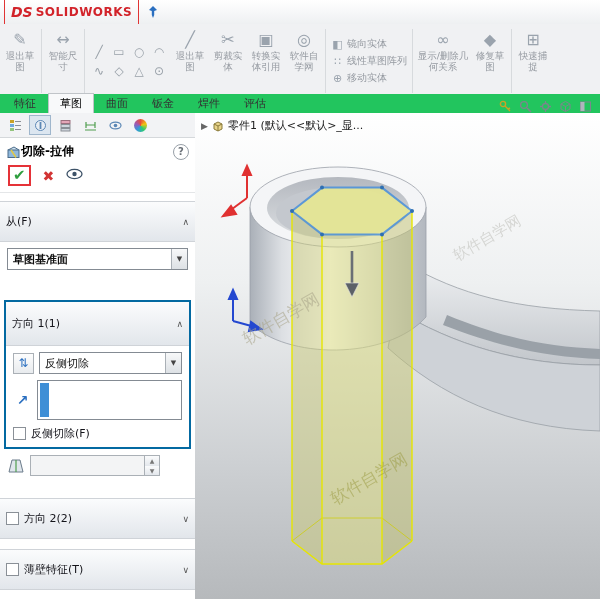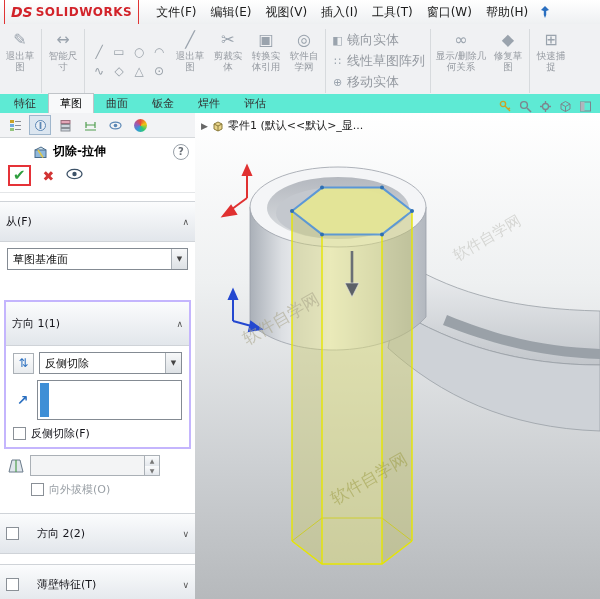--- a/index.html
+++ b/index.html
@@ -24,65 +24,65 @@
   .ricon{height:22px;display:flex;align-items:center;justify-content:center;font-size:16px;color:#9aa3ad;}
   .rlabel{font-size:9.5px;line-height:1.2;color:#959aa1;width:34px;word-break:break-all;}
   .rlabel.w52{width:52px;}
   .rsep{width:1px;background:#d7dadd;margin:3px 2px;}
   .sketch-grid{display:grid;grid-template-columns:repeat(4,18px);grid-auto-rows:17px;align-content:center;
     column-gap:2px;row-gap:2px;padding:0 3px;}
   .sg{display:flex;align-items:center;justify-content:center;font-size:12px;color:#98a0a8;}
   .vstack{display:flex;flex-direction:column;justify-content:center;gap:3px;padding:0 3px;}
   .vrow{display:flex;align-items:center;gap:3px;}
   .vrow .vicon{font-size:11px;color:#9aa3ad;width:13px;text-align:center;}
-  .vrow .vlabel{font-size:13px;color:#959aa1;white-space:nowrap;}
+  .vrow .vlabel{font-size:10px;color:#959aa1;white-space:nowrap;}
 
   
-  .tabbar{position:absolute;top:94px;left:0;right:0;height:19px;background:#5eead4;
+  .tabbar{position:absolute;top:94px;left:0;right:0;height:19px;background:#22c55e;
     border-bottom:1px solid #c7cacd;display:flex;align-items:flex-end;padding-left:2px;}
   .tab{padding:2px 11px 2px;font-size:11px;color:#333;border:1px solid transparent;border-bottom:none;}
   .tab.active{background:#f8f9fa;border-color:#c0c4c8;color:#000;}
   .view-tools{margin-left:auto;display:flex;align-items:center;gap:7px;padding-right:8px;}
   .view-tools svg{display:block;}
 
   
   .left-panel{position:absolute;top:113px;left:0;width:195px;bottom:0;background:#ffffff;
     border-right:1px solid #b9bcbf;display:flex;flex-direction:column;overflow:hidden;}
   .panel-tabs{height:22px;display:flex;align-items:center;gap:3px;padding:2px 4px;background:#f2f3f5;
     border-bottom:1px solid #d5d8db;}
   .ptab{width:20px;height:18px;display:flex;align-items:center;justify-content:center;border:1px solid transparent;}
   .ptab.active{background:#dce6f0;border-color:#9fb6cc;}
   .pinwheel{width:13px;height:13px;border-radius:50%;
     background:conic-gradient(#e74c3c,#f1c40f,#2ecc71,#3498db,#9b59b6,#e74c3c);}
-  .pm-title{display:flex;align-items:center;gap:5px;padding:5px 6px 3px;font-size:12px;font-weight:bold;color:#000;margin-left:27px;}
+  .pm-title{display:flex;align-items:center;padding:5px 6px 3px;font-size:12px;font-weight:bold;color:#000;}
   .pm-help{margin-left:auto;width:14px;height:14px;border:1px solid #98a0a8;border-radius:50%;
     display:flex;align-items:center;justify-content:center;font-size:10px;font-weight:bold;color:#6a7077;}
   .pm-actions{display:flex;align-items:center;gap:12px;padding:2px 8px 6px;border-bottom:1px solid #e4e6e8;}
   .ok-box{display:inline-flex;border:2px solid #e53238;padding:0 3px;}
   .ok{color:#2e9e3e;font-size:15px;font-weight:bold;line-height:17px;}
   .cancel{color:#d23434;font-size:14px;font-weight:bold;}
 
   .section-header{height:19px;background:linear-gradient(#fbfcfd,#e2e6eb);border-top:1px solid #cfd3d8;
-    border-bottom:1px solid #cfd3d8;display:flex;align-items:center;gap:18px;padding:12px 6px;color:#14141a;}
+    border-bottom:1px solid #cfd3d8;display:flex;align-items:center;gap:5px;padding:12px 6px;color:#14141a;}
   .chev{margin-left:auto;font-size:9px;color:#555;}
   .sect-body{padding:6px 7px;}
   .dropdown{height:20px;border:1px solid #848b93;background:#fff;display:flex;align-items:center;
     padding-left:5px;font-size:11px;color:#111;flex:1;}
   .dd-arrow{margin-left:auto;width:15px;align-self:stretch;background:linear-gradient(#f7f8f9,#dde1e5);
     border-left:1px solid #aab0b6;display:flex;align-items:center;justify-content:center;font-size:7px;color:#444;}
   .row{display:flex;align-items:center;gap:5px;margin-bottom:6px;}
   .iconbtn{width:19px;height:19px;border:1px solid #aab0b6;background:linear-gradient(#fdfdfd,#e8ebee);
     display:flex;align-items:center;justify-content:center;color:#2a6fc0;font-size:12px;}
   .dir-arrow{color:#2a6fc0;font-size:14px;font-weight:bold;width:19px;text-align:center;}
   .listbox{flex:1;height:34px;border:1px solid #848b93;background:#fff;padding:2px;}
   .sel-strip{width:9px;height:100%;background:#3f8fd6;}
   .cb{width:11px;height:11px;border:1px solid #8a9097;background:#fff;flex:0 0 auto;}
   .cb-label{font-size:11px;color:#14141a;}
   .cb-label.dis{color:#9aa0a6;}
-  .d1-wrap{margin:24px 4px 0;border:2px solid #c4b5fd;}
+  .d1-wrap{margin:24px 4px 0;border:2px solid #0369a1;}
   .d1-wrap .section-header{border-top:none;}
   .spin{width:128px;height:19px;border:1px solid #aab0b6;background:#f3f4f5;display:flex;}
   .spin-btns{margin-left:auto;width:14px;display:flex;flex-direction:column;border-left:1px solid #aab0b6;}
   .spin-btns span{flex:1;display:flex;align-items:center;justify-content:center;font-size:6px;color:#777;
     background:linear-gradient(#fafbfc,#e3e7ec);}
   .collapsed{margin-top:10px;}
 
   
   .viewport{position:absolute;left:195px;top:113px;width:405px;height:486px;overflow:hidden;
     background:linear-gradient(180deg,#ffffff 0%,#eef0f1 35%,#cdd0d3 72%,#b6b9bc 100%);}
@@ -94,29 +94,20 @@
 </head>
 <body>
 
 <div class="app">
 
   <div class="menubar">
     <div class="logo">
       <span class="logo-ds">DS</span>
       <span class="logo-tx">SOLIDWORKS</span>
     </div>
-    <div class="menu-items">
-      <span class="menu-item">文件(F)</span>
-      <span class="menu-item">编辑(E)</span>
-      <span class="menu-item">视图(V)</span>
-      <span class="menu-item">插入(I)</span>
-      <span class="menu-item">工具(T)</span>
-      <span class="menu-item">窗口(W)</span>
-      <span class="menu-item">帮助(H)</span>
-    </div>
     <span class="pin">
       <svg width="12" height="14" viewBox="0 0 12 14">
           <path d="M6 1 L10 5 L7.2 6 L7.2 10 L6 13 L4.8 10 L4.8 6 L2 5 Z" fill="#2a6fc0"></path>
         </svg>
     </span>
   </div>
 
   <div class="ribbon">
     <div class="rbtn">
       <span class="ricon">✎</span>
@@ -283,21 +274,21 @@
             <ellipse cx="8.5" cy="6" rx="7.5" ry="4.6" fill="none" stroke="#3d5268" stroke-width="1.3"></ellipse>
             <circle cx="8.5" cy="6" r="2.2" fill="#3d5268"></circle>
           </svg></span>
     </div>
 
     <div class="section-header" style="margin-top:8px;">
       <span>从(F)</span>
       <span class="chev">∧</span>
     </div>
     <div class="sect-body">
-      <div class="row" style="margin-bottom:0;">
+      <div class="row" style="margin-bottom:0;font-weight:bold;">
         <div class="dropdown">
           <span>草图基准面</span>
           <span class="dd-arrow">▼</span>
         </div>
       </div>
     </div>
 
     <div class="d1-wrap">
       <div class="section-header">
         <span>方向 1(1)</span>
@@ -331,24 +322,20 @@
             <path d="M9 2 V14" stroke="#4f9e4f" stroke-width="1.2"></path>
           </svg>
         <div class="spin">
           <span></span>
           <span class="spin-btns">
               <span>▲</span>
               <span>▼</span>
             </span>
         </div>
       </div>
-      <div class="row" style="margin:0 0 0 24px;">
-        <span class="cb"></span>
-        <span class="cb-label dis">向外拔模(O)</span>
-      </div>
     </div>
 
     <div class="section-header collapsed">
       <span class="cb"></span>
       <span>方向 2(2)</span>
       <span class="chev">∨</span>
     </div>
     <div class="section-header collapsed">
       <span class="cb"></span>
       <span>薄壁特征(T)</span>

